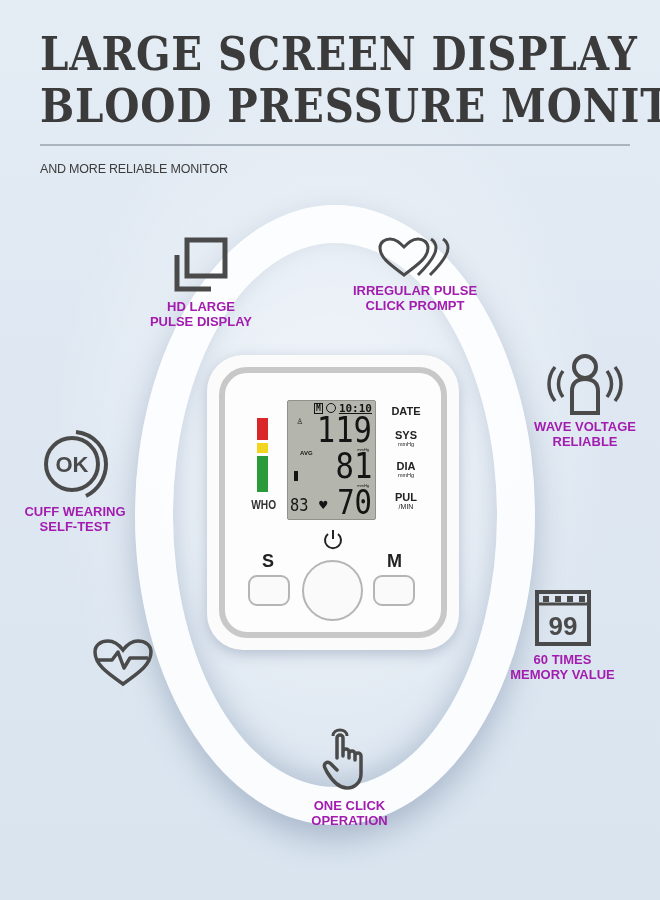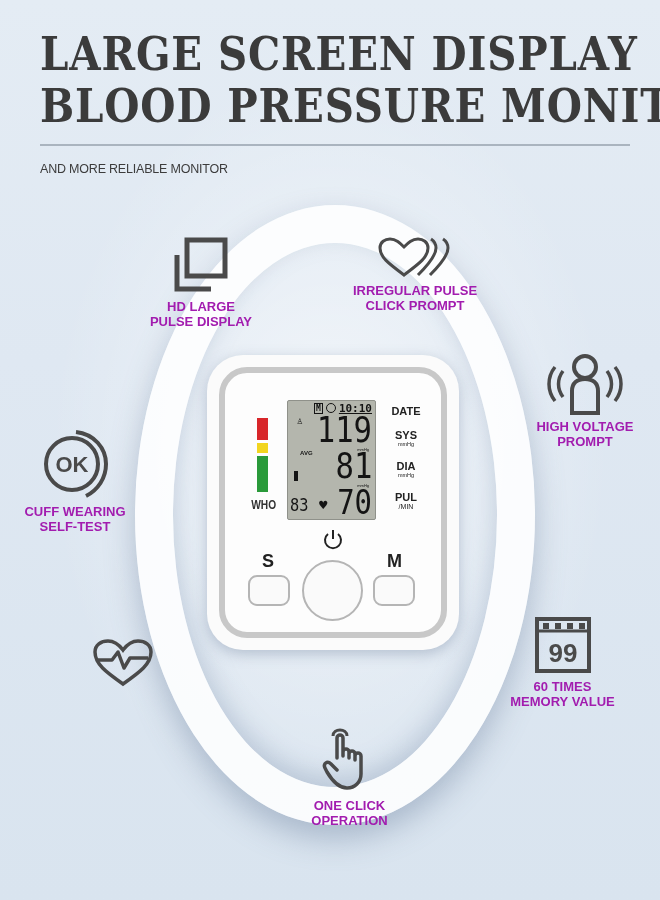--- a/index.html
+++ b/index.html
@@ -89,35 +89,35 @@
 
 <div class="feature" style="left:525px; top:353px; width:120px;">
   <svg width="80" height="62" viewBox="0 0 80 62">
     <circle cx="40" cy="14" r="11" fill="none" stroke="#4a4a4a" stroke-width="4"></circle>
     <path d="M27 60 V38 C27 30 32 26 40 26 C48 26 53 30 53 38 V60 Z" fill="none" stroke="#4a4a4a" stroke-width="4"></path>
     <path d="M18 18 C12 26 12 36 18 44" fill="none" stroke="#4a4a4a" stroke-width="3.5"></path>
     <path d="M10 14 C2 24 2 38 10 48" fill="none" stroke="#4a4a4a" stroke-width="3.5"></path>
     <path d="M62 18 C68 26 68 36 62 44" fill="none" stroke="#4a4a4a" stroke-width="3.5"></path>
     <path d="M70 14 C78 24 78 38 70 48" fill="none" stroke="#4a4a4a" stroke-width="3.5"></path>
   </svg>
-  <div class="label">HIGH VOLTAGE</div>
-  <div class="label">PROMPT</div>
+  <div class="label">WAVE VOLTAGE</div>
+  <div class="label">RELIABLE</div>
 </div>
 
 <div class="feature" style="left:10px; top:428px; width:130px;">
   <svg width="74" height="72" viewBox="0 0 74 72">
     <circle cx="34" cy="36" r="26" fill="none" stroke="#4a4a4a" stroke-width="4"></circle>
     <path d="M38 4 C56 6 68 20 68 36 C68 50 60 62 48 68" fill="none" stroke="#4a4a4a" stroke-width="4"></path>
     <text x="34" y="44" text-anchor="middle" font-family="Liberation Sans, sans-serif" font-weight="bold" font-size="22" fill="#4a4a4a">OK</text>
   </svg>
   <div class="label">CUFF WEARING</div>
   <div class="label">SELF-TEST</div>
 </div>
 
-<div class="feature" style="left:505px; top:615px; width:115px;">
+<div class="feature" style="left:505px; top:588px; width:115px;">
   <svg width="60" height="60" viewBox="0 0 60 60">
     <rect x="4" y="4" width="52" height="52" fill="none" stroke="#4a4a4a" stroke-width="4"></rect>
     <line x1="4" y1="16" x2="56" y2="16" stroke="#4a4a4a" stroke-width="3"></line>
     <rect x="10" y="8" width="6" height="6" fill="#4a4a4a"></rect>
     <rect x="22" y="8" width="6" height="6" fill="#4a4a4a"></rect>
     <rect x="34" y="8" width="6" height="6" fill="#4a4a4a"></rect>
     <rect x="46" y="8" width="6" height="6" fill="#4a4a4a"></rect>
     <text x="30" y="47" text-anchor="middle" font-family="Liberation Sans, sans-serif" font-weight="bold" font-size="26" fill="#4a4a4a">99</text>
   </svg>
   <div class="label">60 TIMES</div>

